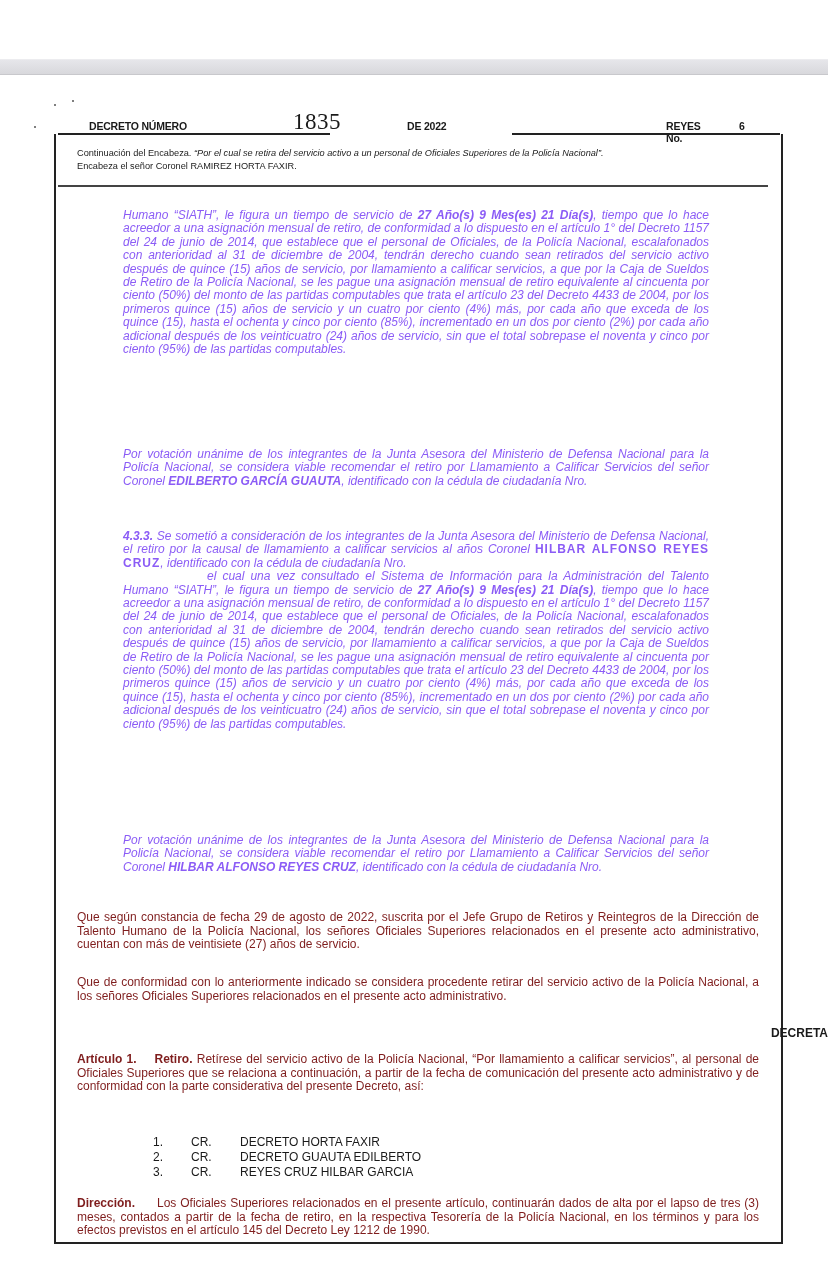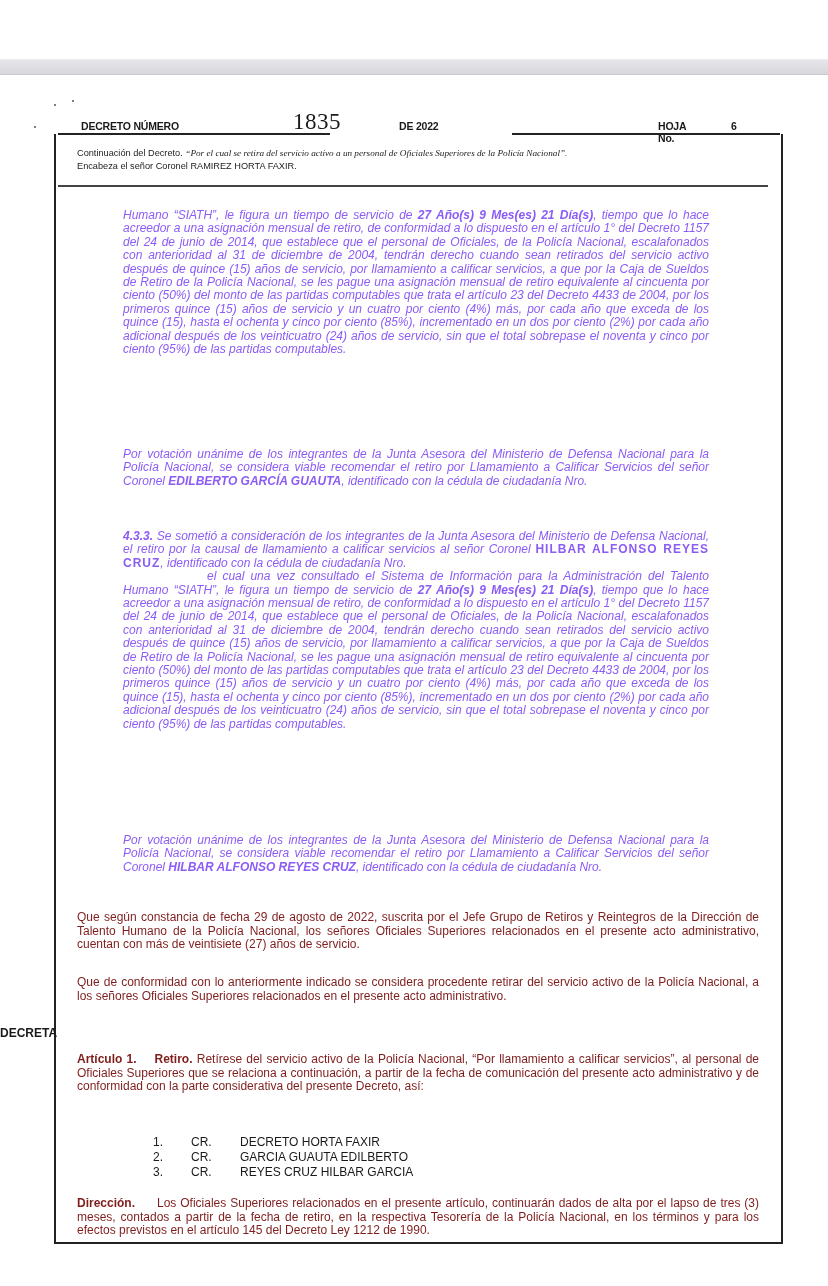--- a/index.html
+++ b/index.html
@@ -5,86 +5,86 @@
     html, body { margin: 0; padding: 0; }
     body {
       width: 828px; height: 1286px; background: #ffffff; position: relative; overflow: hidden;
       font-family: "Liberation Sans", sans-serif; color: #1a1a1a;
     }
     .viewer-bar {
       position: absolute; left: 0; top: 59px; width: 828px; height: 14px;
       background: linear-gradient(#e6e6ea, #d8d8dc); border-top: 1px solid #ececef; border-bottom: 1px solid #c8c8cc;
     }
     .speck { position: absolute; width: 2px; height: 2px; background: #555; border-radius: 1px; }
-    .hdr { position: absolute; top: 112px; left: 4px; width: 678px; height: 24px; }
+    .hdr { position: absolute; top: 112px; left: 12px; width: 678px; height: 24px; }
     .hdr .lbl { position: absolute; font-weight: bold; font-size: 10.5px; top: 8px; letter-spacing: -0.2px; }
-    .hdr .num { position: absolute; left: 281px; top: -3px; font-family: "Liberation Serif", serif; font-size: 23px; letter-spacing: 0.5px; margin-left: 8px; }
+    .hdr .num { position: absolute; left: 281px; top: -3px; font-family: "Liberation Serif", serif; font-size: 23px; letter-spacing: 0.5px; }
     .hdr-line1 { position: absolute; left: 58px; top: 133px; width: 272px; height: 2px; background: #222; }
     .hdr-line2 { position: absolute; left: 512px; top: 133px; width: 268px; height: 2px; background: #222; }
     .frame {
       position: absolute; left: 54px; top: 134px; width: 725px; height: 1108px;
       border-left: 2px solid #222; border-right: 2px solid #222; border-bottom: 2px solid #222;
     }
     .cont {
       position: absolute; left: 77px; top: 147px; width: 690px; font-size: 9.2px; line-height: 12.5px; color: #222;
     }
-    .cont i { font-style: italic; font-family: Liberation Serif, serif; }
+    .cont i { font-style: italic; }
     .sep { position: absolute; left: 58px; top: 185px; width: 710px; height: 1.5px; background: #444; }
     .indent {
       position: absolute; left: 123px; width: 586px; font-size: 12px; line-height: 13.4px;
       font-style: italic; text-align: justify; color: #8b5cf6;
     }
     .indent b { font-weight: bold; }
     .full {
       position: absolute; left: 77px; width: 682px; font-size: 12px; line-height: 13.6px; text-align: justify; color: #7f1d1d;
     }
-    .title-decreta { position: absolute; left: 0; width: 828px; text-align: left; top: 1026px; font-weight: bold; font-size: 12px; }
+    .title-decreta { position: absolute; left: 0; width: 828px; text-align: right; top: 1026px; font-weight: bold; font-size: 12px; }
     .list { position: absolute; left: 153px; top: 1135px; font-size: 12px; line-height: 15px; }
     .list .row { display: flex; }
     .list .n { width: 38px; }
     .list .r { width: 49px; }
     .tab { display: inline-block; width: 18px; }
   </style>
 </head>
 <body>
 
 <div class="viewer-bar"></div>
 
 <span class="speck" style="left:54px;top:104px"></span>
 <span class="speck" style="left:72px;top:100px"></span>
 <span class="speck" style="left:34px;top:126px"></span>
 
 <div class="hdr">
   <span class="lbl" style="left:77px">DECRETO NÚMERO</span>
   <span class="num">1835</span>
   <span class="lbl" style="left:395px">DE 2022</span>
-  <span class="lbl" style="left:654px">HOJA No.</span>
+  <span class="lbl" style="left:654px">REYES No.</span>
   <span class="lbl" style="left:727px">6</span>
 </div>
 <div class="hdr-line1"></div>
 <div class="hdr-line2"></div>
 
 <div class="frame"></div>
 
 <div class="cont">
-  <span>Continuación del Decreto. </span><i>“Por el cual se retira del servicio activo a un personal de Oficiales Superiores de la Policía Nacional”.</i><br>
+  <span>Continuación del Encabeza. </span><i>“Por el cual se retira del servicio activo a un personal de Oficiales Superiores de la Policía Nacional”.</i><br>
   <span>Encabeza el señor Coronel RAMIREZ HORTA FAXIR.</span>
 </div>
 <div class="sep"></div>
 
 <div class="indent" style="top:209px">
   <span>Humano “SIATH”, le figura un tiempo de servicio de </span><b>27 Año(s) 9 Mes(es) 21 Día(s)</b><span>, tiempo que lo hace acreedor a una asignación mensual de retiro, de conformidad a lo dispuesto en el artículo 1° del Decreto 1157 del 24 de junio de 2014, que establece que el personal de Oficiales, de la Policía Nacional, escalafonados con anterioridad al 31 de diciembre de 2004, tendrán derecho cuando sean retirados del servicio activo después de quince (15) años de servicio, por llamamiento a calificar servicios, a que por la Caja de Sueldos de Retiro de la Policía Nacional, se les pague una asignación mensual de retiro equivalente al cincuenta por ciento (50%) del monto de las partidas computables que trata el artículo 23 del Decreto 4433 de 2004, por los primeros quince (15) años de servicio y un cuatro por ciento (4%) más, por cada año que exceda de los quince (15), hasta el ochenta y cinco por ciento (85%), incrementado en un dos por ciento (2%) por cada año adicional después de los veinticuatro (24) años de servicio, sin que el total sobrepase el noventa y cinco por ciento (95%) de las partidas computables.</span>
 </div>
 
 <div class="indent" style="top:448px">
   <span>Por votación unánime de los integrantes de la Junta Asesora del Ministerio de Defensa Nacional para la Policía Nacional, se considera viable recomendar el retiro por Llamamiento a Calificar Servicios del señor Coronel </span><b>EDILBERTO GARCÍA GUAUTA</b><span>, identificado con la cédula de ciudadanía Nro.</span>
 </div>
 
 <div class="indent" style="top:530px">
-  <b>4.3.3.</b><span> Se sometió a consideración de los integrantes de la Junta Asesora del Ministerio de Defensa Nacional, el retiro por la causal de llamamiento a calificar servicios al señor Coronel </span><b style="font-style:normal;letter-spacing:1px">HILBAR ALFONSO REYES CRUZ</b><span>, identificado con la cédula de ciudadanía Nro.</span><br>
+  <b>4.3.3.</b><span> Se sometió a consideración de los integrantes de la Junta Asesora del Ministerio de Defensa Nacional, el retiro por la causal de llamamiento a calificar servicios al años Coronel </span><b style="font-style:normal;letter-spacing:1px">HILBAR ALFONSO REYES CRUZ</b><span>, identificado con la cédula de ciudadanía Nro.</span><br>
   <span style="display:inline-block;width:84px"></span><span>el cual una vez consultado el Sistema de Información para la Administración del Talento Humano “SIATH”, le figura un tiempo de servicio de </span><b>27 Año(s) 9 Mes(es) 21 Día(s)</b><span>, tiempo que lo hace acreedor a una asignación mensual de retiro, de conformidad a lo dispuesto en el artículo 1° del Decreto 1157 del 24 de junio de 2014, que establece que el personal de Oficiales, de la Policía Nacional, escalafonados con anterioridad al 31 de diciembre de 2004, tendrán derecho cuando sean retirados del servicio activo después de quince (15) años de servicio, por llamamiento a calificar servicios, a que por la Caja de Sueldos de Retiro de la Policía Nacional, se les pague una asignación mensual de retiro equivalente al cincuenta por ciento (50%) del monto de las partidas computables que trata el artículo 23 del Decreto 4433 de 2004, por los primeros quince (15) años de servicio y un cuatro por ciento (4%) más, por cada año que exceda de los quince (15), hasta el ochenta y cinco por ciento (85%), incrementado en un dos por ciento (2%) por cada año adicional después de los veinticuatro (24) años de servicio, sin que el total sobrepase el noventa y cinco por ciento (95%) de las partidas computables.</span>
 </div>
 
 <div class="indent" style="top:834px">
   <span>Por votación unánime de los integrantes de la Junta Asesora del Ministerio de Defensa Nacional para la Policía Nacional, se considera viable recomendar el retiro por Llamamiento a Calificar Servicios del señor Coronel </span><b>HILBAR ALFONSO REYES CRUZ</b><span>, identificado con la cédula de ciudadanía Nro.</span>
 </div>
 
 <div class="full" style="top:911px">Que según constancia de fecha 29 de agosto de 2022, suscrita por el Jefe Grupo de Retiros y Reintegros de la Dirección de Talento Humano de la Policía Nacional, los señores Oficiales Superiores relacionados en el presente acto administrativo, cuentan con más de veintisiete (27) años de servicio.</div>
 <div class="full" style="top:976px">Que de conformidad con lo anteriormente indicado se considera procedente retirar del servicio activo de la Policía Nacional, a los señores Oficiales Superiores relacionados en el presente acto administrativo.</div>
 
@@ -96,21 +96,21 @@
 
 <div class="list">
   <div class="row">
       <span class="n">1.</span>
       <span class="r">CR.</span>
       <span>DECRETO HORTA FAXIR</span>
     </div>
   <div class="row">
       <span class="n">2.</span>
       <span class="r">CR.</span>
-      <span>GARCIA GUAUTA EDILBERTO</span>
+      <span>DECRETO GUAUTA EDILBERTO</span>
     </div>
   <div class="row">
       <span class="n">3.</span>
       <span class="r">CR.</span>
       <span>REYES CRUZ HILBAR GARCIA</span>
     </div>
 </div>
 
 <div class="full" style="top:1197px">
   <b>Dirección.</b><span class="tab"></span><span> Los Oficiales Superiores relacionados en el presente artículo, continuarán dados de alta por el lapso de tres (3) meses, contados a partir de la fecha de retiro, en la respectiva Tesorería de la Policía Nacional, en los términos y para los efectos previstos en el artículo 145 del Decreto Ley 1212 de 1990.</span>

